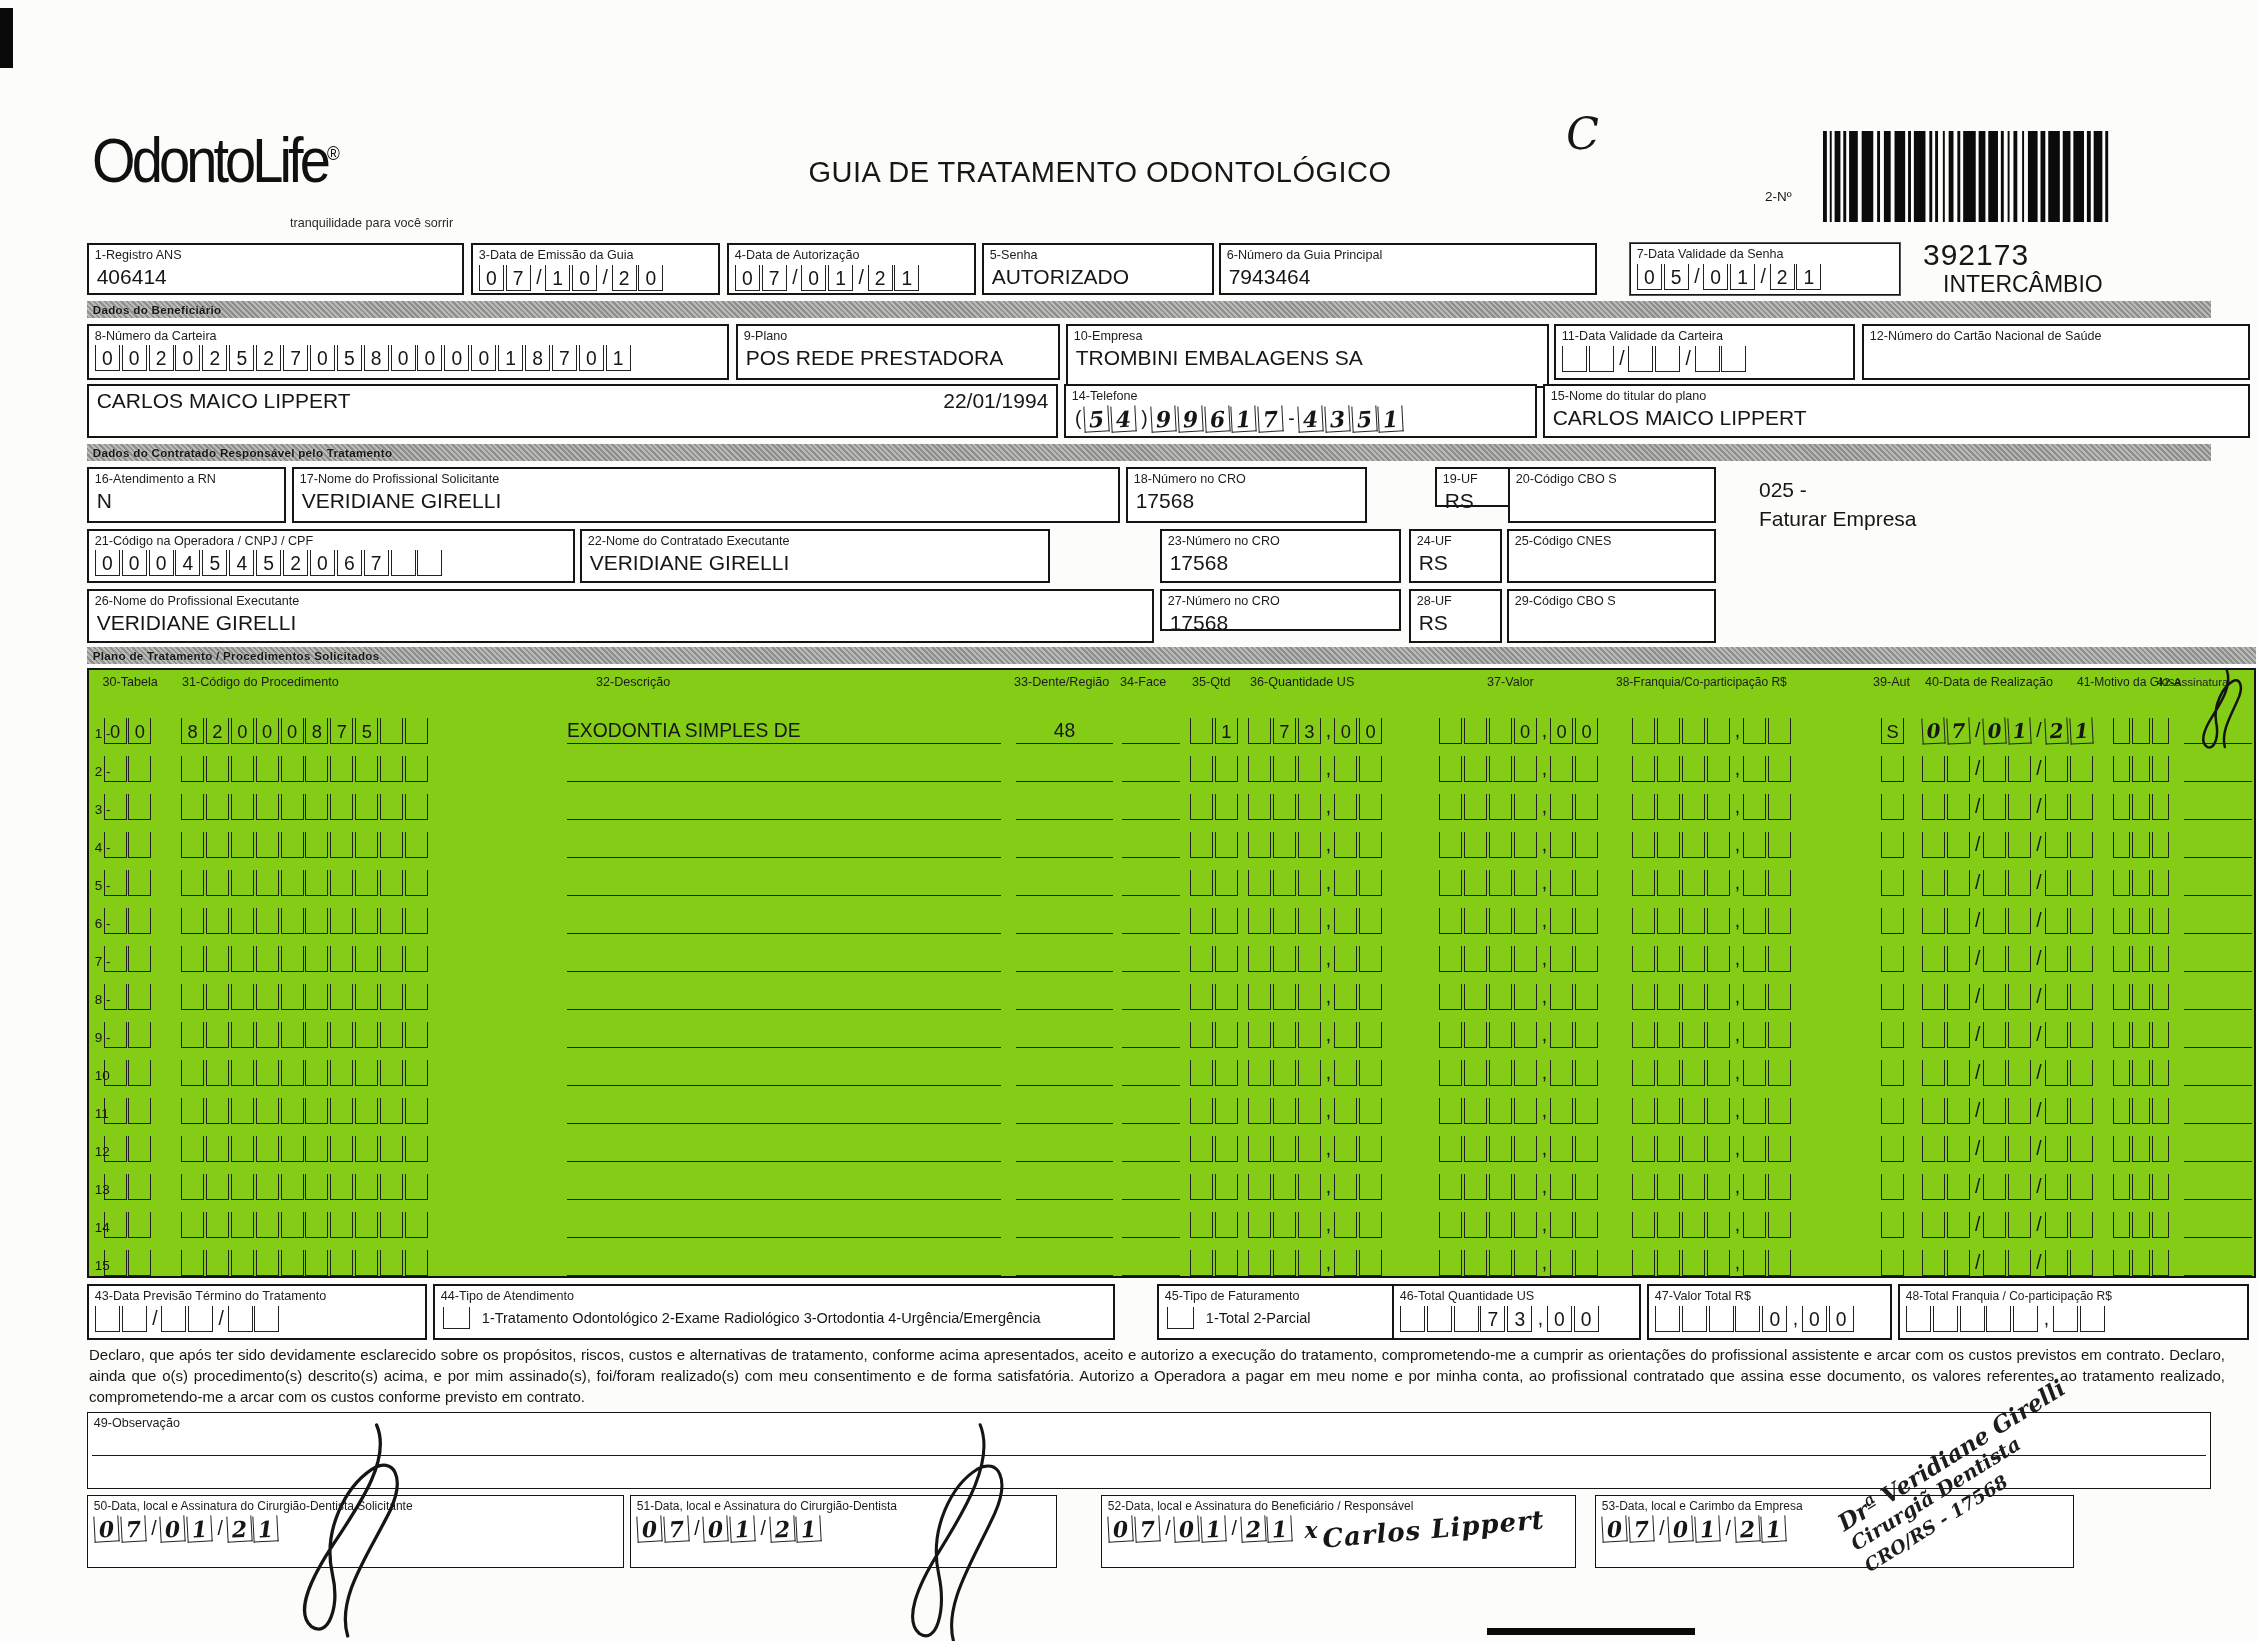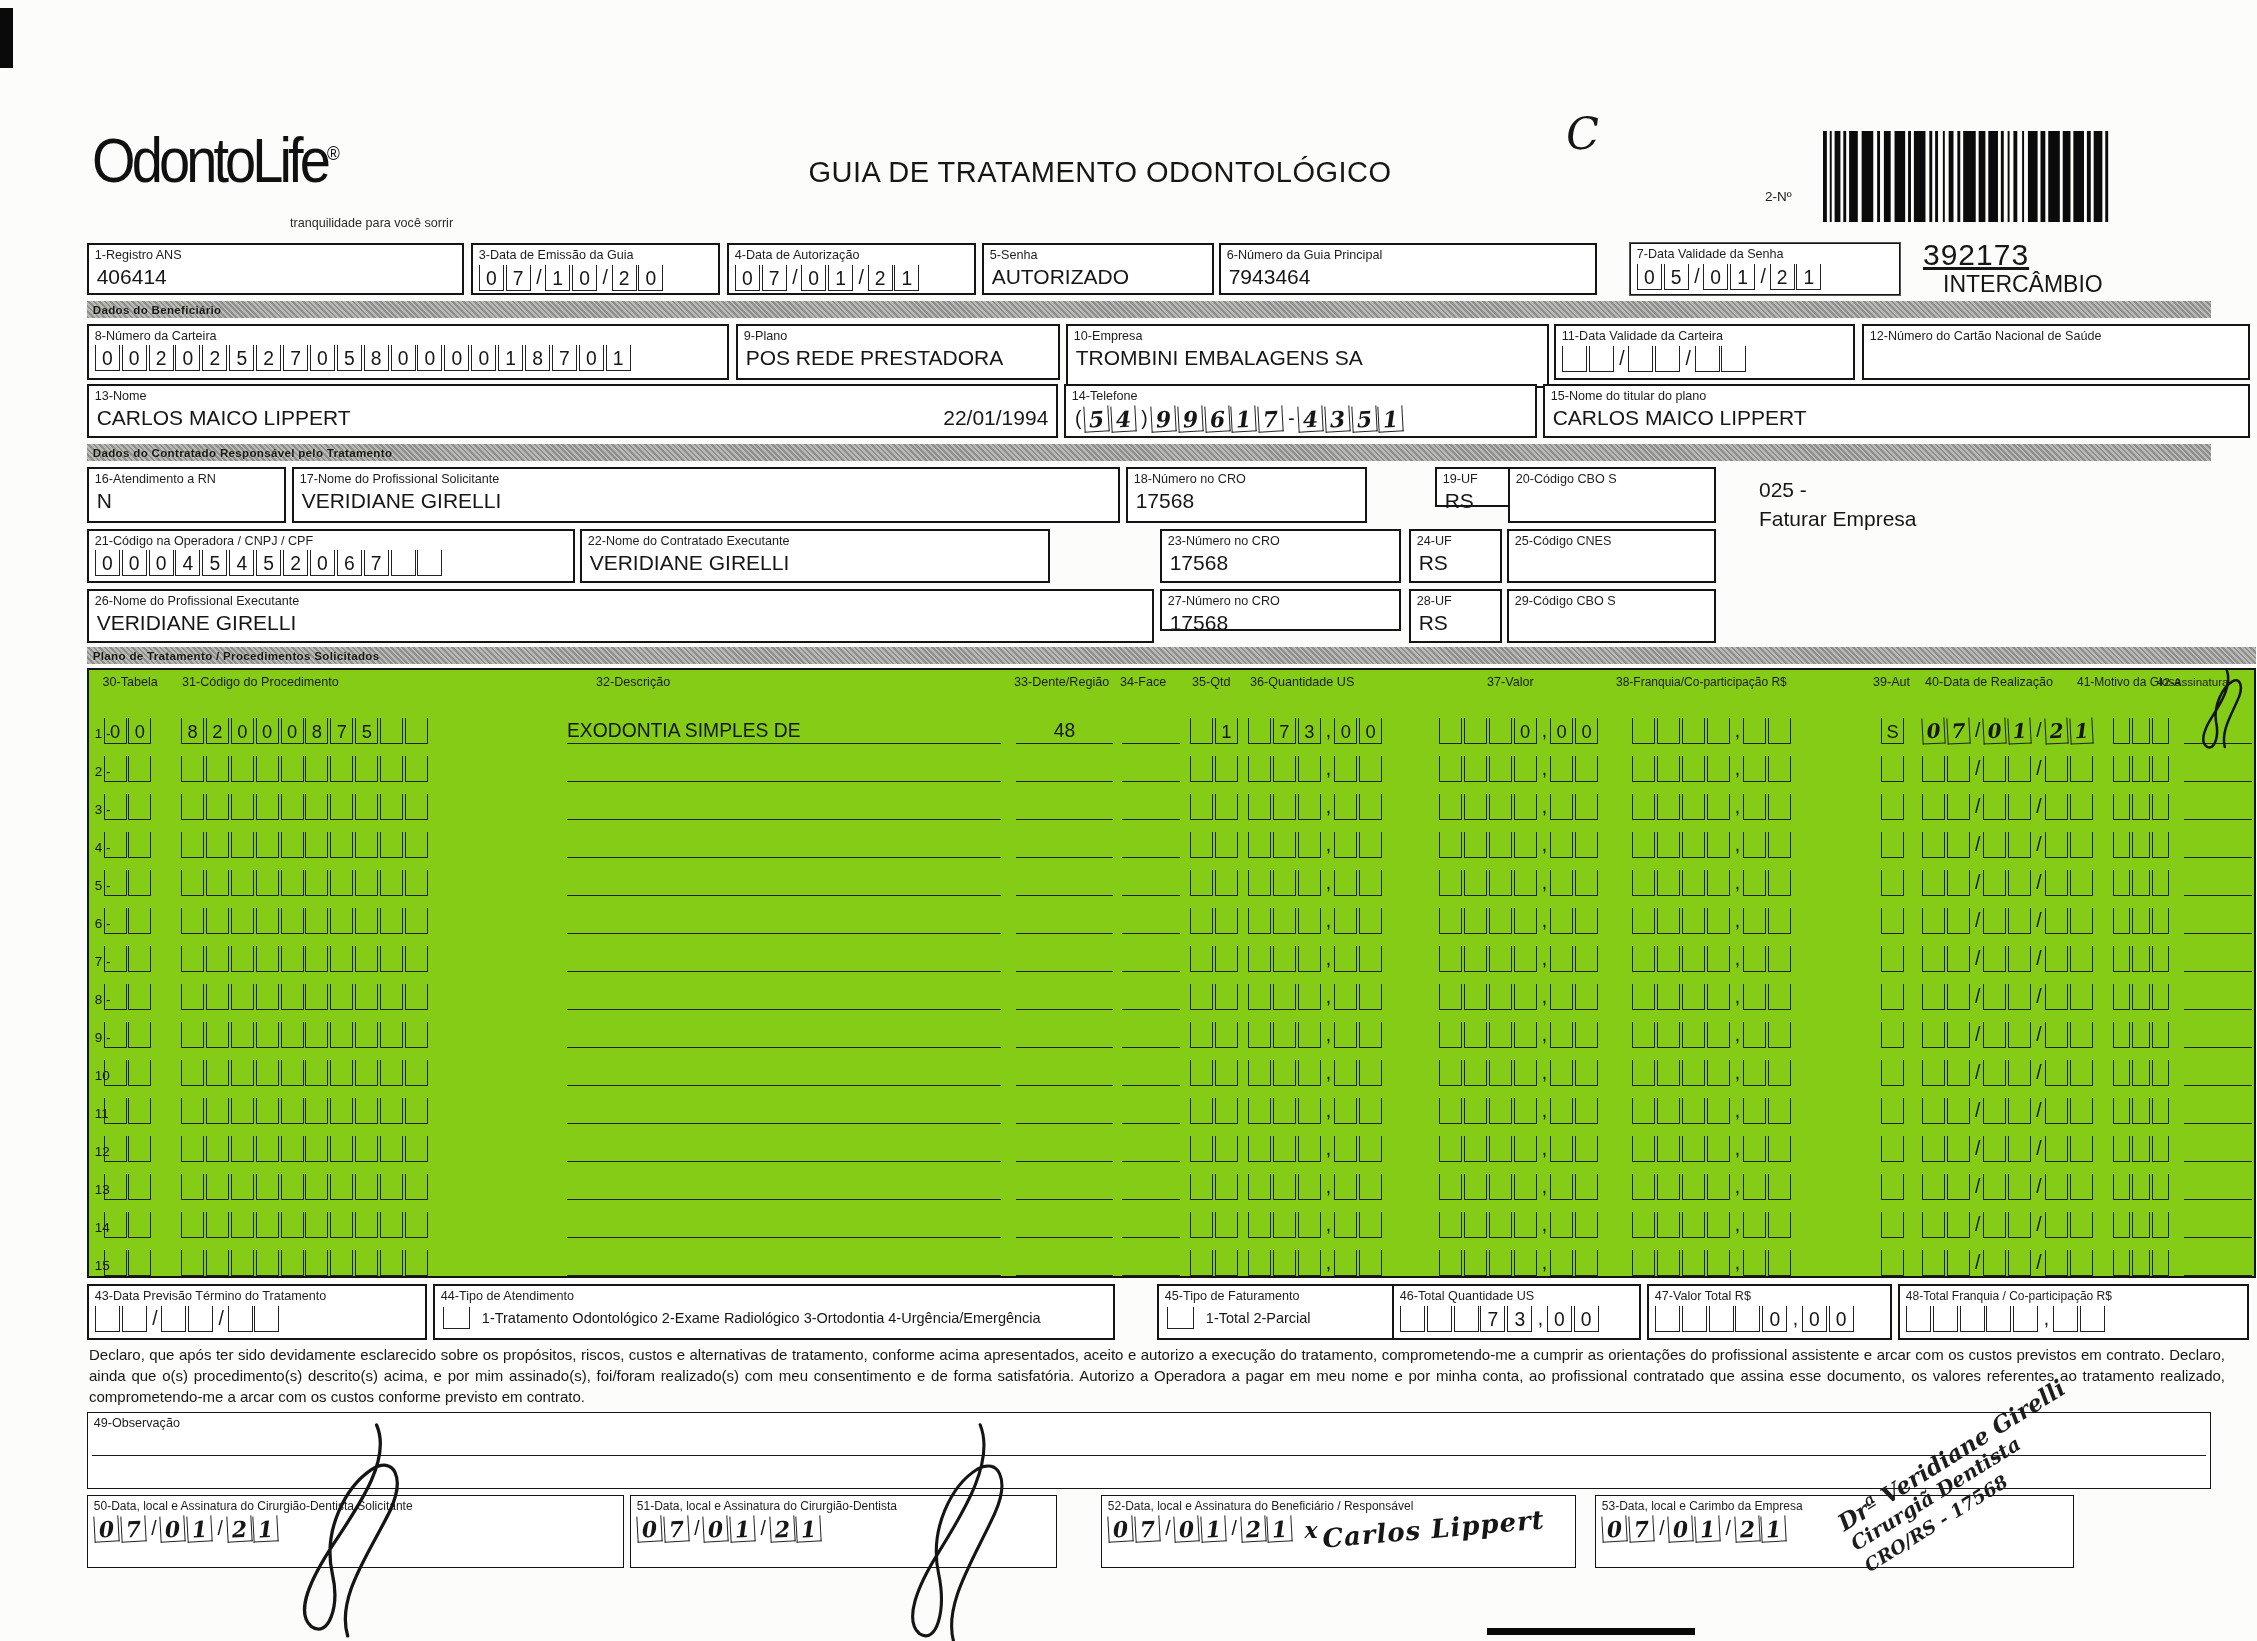--- a/index.html
+++ b/index.html
@@ -95,21 +95,21 @@
       <rect x="225" y="0" width="5" height="94"></rect>
         <rect x="233" y="0" width="12" height="94"></rect>
         <rect x="248" y="0" width="8" height="94"></rect>
       <rect x="259" y="0" width="11" height="94"></rect>
         <rect x="273" y="0" width="4" height="94"></rect>
         <rect x="280" y="0" width="9" height="94"></rect>
       <rect x="292" y="0" width="3" height="94"></rect>
     </g>
   </svg>
   <div class="abs" style="left:1765px;top:189px;font-size:13.5px;">2-Nº</div>
-  <div class="abs" style="left:1923px;top:238px;font-size:30px;letter-spacing:1px;text-decoration:underline;">392173</div>
+  <div class="abs" style="left:1923px;top:238px;font-size:30px;letter-spacing:1px;">392173</div>
   <div class="abs" style="left:1943px;top:271px;font-size:23px;">INTERCÂMBIO</div>
 
   <div class="fbox" style="left:87px;top:243px;width:377px;height:52px;">
     <div class="flabel">1-Registro ANS</div>
     <div class="fvalue">406414</div>
   </div>
   <div class="fbox" style="left:471px;top:243px;width:249px;height:52px;">
     <div class="flabel">3-Data de Emissão da Guia</div>
     <div class="cells"><span class="cell">0</span><span class="cell">7</span><span class="sep">/</span><span class="cell">1</span><span class="cell">0</span><span class="sep">/</span><span class="cell">2</span><span class="cell">0</span></div>
   </div>
@@ -147,21 +147,20 @@
   <div class="fbox" style="left:1554px;top:324px;width:301px;height:56px;">
     <div class="flabel">11-Data Validade da Carteira</div>
     <div class="cells"><span class="cell">&nbsp;</span><span class="cell">&nbsp;</span><span class="sep">/</span><span class="cell">&nbsp;</span><span class="cell">&nbsp;</span><span class="sep">/</span><span class="cell">&nbsp;</span><span class="cell">&nbsp;</span></div>
   </div>
   <div class="fbox" style="left:1862px;top:324px;width:388px;height:56px;">
     <div class="flabel">12-Número do Cartão Nacional de Saúde</div>
     <div class="fvalue"></div>
   </div>
 
   <div class="fbox" style="left:87px;top:384px;width:971px;height:54px;">
-    <div class="flabel">13-Nome</div>
     <div class="fvalue" style="display:flex;justify-content:space-between;">
       <span>CARLOS MAICO LIPPERT</span>
       <span>22/01/1994</span>
     </div>
   </div>
   <div class="fbox" style="left:1064px;top:384px;width:473px;height:54px;">
     <div class="flabel">14-Telefone</div>
     <div class="cells"><span class="sep">(</span><span class="cell hw">5</span><span class="cell hw">4</span><span class="sep">)</span><span class="cell hw">9</span><span class="cell hw">9</span><span class="cell hw">6</span><span class="cell hw">1</span><span class="cell hw">7</span><span class="sep">-</span><span class="cell hw">4</span><span class="cell hw">3</span><span class="cell hw">5</span><span class="cell hw">1</span></div>
   </div>
   <div class="fbox" style="left:1543px;top:384px;width:707px;height:54px;">

